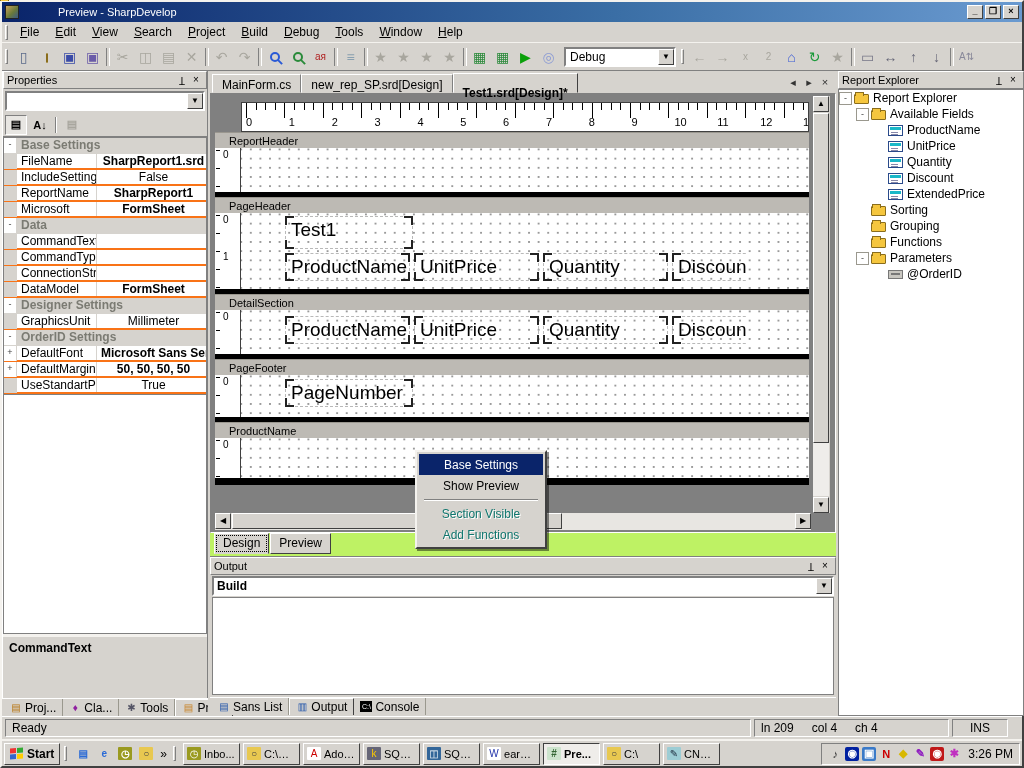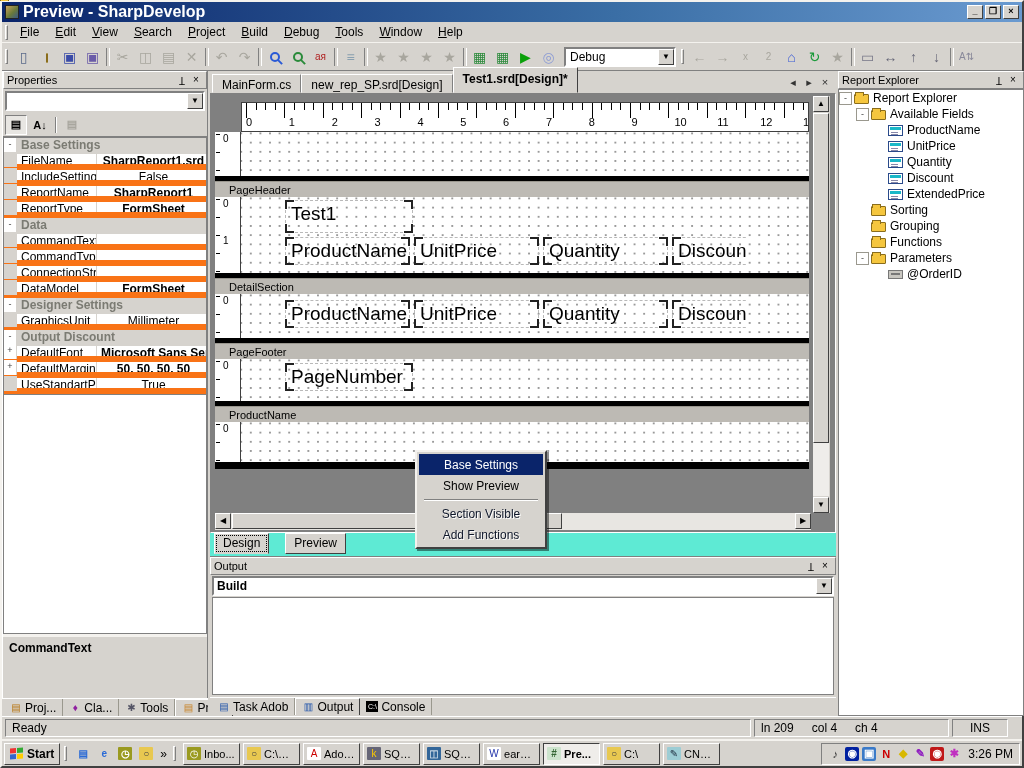--- a/index.html
+++ b/index.html
@@ -4,21 +4,21 @@
 <style>
   *{margin:0;padding:0;box-sizing:border-box;font-family:"Liberation Sans",sans-serif;}
   html,body{width:1024px;height:768px;overflow:hidden;}
   body{background:#3a6ea5;}
   #root{width:1024px;height:768px;display:flex;flex-direction:column;background:#d6d3ce;border:2px solid;border-color:#f4f2ee #404040 #404040 #f4f2ee;}
   
   .raised{border:1px solid;border-color:#fff #404040 #404040 #fff;}
   
   .titlebar{height:20px;background:linear-gradient(90deg,#0a246a 0%,#3a6ea5 60%,#6a9ad0 100%);display:flex;align-items:center;padding:0 3px;flex:0 0 auto;}
   .app-icon{width:14px;height:14px;background:linear-gradient(135deg,#caa05a,#6a7a3a 55%,#3a5a8a);border:1px solid #222;margin-right:4px;flex:0 0 auto;}
-  .title-text{color:#fff;font-size:16px;font-weight:bold;flex:1;white-space:nowrap;}
+  .title-text{color:#fff;font-size:11px;font-weight:normal;flex:1;white-space:nowrap;margin-left:35px;}
   .winbtn{width:16px;height:14px;background:#d6d3ce;font-size:9px;line-height:11px;text-align:center;margin-left:2px;color:#000;font-weight:bold;}
   
   .menubar{height:21px;display:flex;align-items:center;padding-left:2px;flex:0 0 auto;border-bottom:1px solid #f4f2ee;}
   .grip{width:3px;height:15px;border:1px solid;border-color:#fff #808080 #808080 #fff;margin:0 4px 0 1px;flex:0 0 auto;}
   .menu-item{font-size:12px;padding:2px 8px;color:#000;}
   
   .toolbar{height:28px;display:flex;align-items:center;padding:1px 2px;flex:0 0 auto;border-bottom:1px solid #808080;}
   .tbtn{width:23px;height:22px;display:flex;align-items:center;justify-content:center;font-size:14px;background:transparent;border:1px solid transparent;color:#444;flex:0 0 auto;}
   .tbtn.disabled{color:#a8a69e;}
   .tbtn.sep{width:7px;}
@@ -43,36 +43,36 @@
   .proppanel{flex:1;display:flex;flex-direction:column;background:#d6d3ce;border-left:1px solid #fff;border-right:1px solid #808080;min-height:0;}
   .propcombo{margin:2px;height:20px;background:#fff;border:2px solid;border-color:#808080 #fff #fff #808080;display:flex;}
   .propcombo .cv{flex:1;}
   .propcombo .ca{width:16px;background:#d6d3ce;border:1px solid;border-color:#fff #404040 #404040 #fff;font-size:8px;text-align:center;line-height:14px;}
   .ptools{height:24px;display:flex;align-items:center;gap:2px;padding:1px 2px;border-bottom:1px solid #808080;}
   .ptoolbtn{width:22px;height:20px;display:flex;align-items:center;justify-content:center;font-size:11px;font-weight:bold;}
   .ptoolbtn.pressed{border:1px solid;border-color:#808080 #fff #fff #808080;background:#e8e6e2;}
   .ptoolbtn.disabled{color:#a8a69e;}
   .ptsep{width:2px;height:16px;border-left:1px solid #808080;border-right:1px solid #fff;margin:0 2px;}
   .pgrid{background:#fff;border:1px solid #808080;overflow:hidden;flex:0 0 auto;}
-  .prow{display:flex;height:16px;font-size:12px;align-items:center;border-bottom:6px solid #f97316;}
+  .prow{display:flex;height:16px;font-size:12px;align-items:center;border-bottom:2px solid #f97316;}
   .pbox{width:13px;height:15px;flex:0 0 auto;font-size:9px;line-height:13px;text-align:center;background:#d6d3ce;}
   .pbox:not(:empty){background:#fff;border-right:1px solid #d6d3ce;color:#444;}
   .plabel{width:80px;flex:0 0 auto;padding-left:4px;border-right:1px solid #d6d3ce;white-space:nowrap;overflow:hidden;height:100%;line-height:15px;}
   .pvalue{flex:1;padding-left:4px;white-space:nowrap;overflow:hidden;height:100%;line-height:15px;text-align:center;}
   .prow.category{background:#d6d3ce;border-bottom:1px solid #d6d3ce;}
   .prow.category .plabel{font-weight:bold;color:#7b7b73;border-right:none;width:auto;}
   .prow.bold .pvalue{font-weight:bold;}
   .prow.grayed .pvalue{color:#9a988e;}
   .pfill{flex:1;background:#fff;border:1px solid #808080;border-top:none;}
   .pdesc{height:64px;background:#d6d3ce;border-top:3px solid;border-top-color:#f4f2ee;padding:4px 6px;flex:0 0 auto;}
   .pdesc .dt{font-size:12px;font-weight:bold;}
   
   .doctabs{height:22px;display:flex;align-items:flex-end;padding-left:2px;flex:0 0 auto;}
   .dtab{font-size:12px;padding:3px 9px 2px 9px;border:1px solid;border-color:#fff #808080 transparent #fff;background:#d6d3ce;height:19px;white-space:nowrap;}
-  .dtab.active{font-weight:bold;height:26px;padding-top:4px;border-color:#fff #404040 transparent #fff;position:relative;z-index:2;}
+  .dtab.active{font-weight:bold;height:20px;padding-top:12px;border-color:#fff #404040 transparent #fff;position:relative;z-index:2;}
   .dtnav{margin-left:auto;display:flex;gap:2px;padding:0 4px 4px 0;}
   .dtnav span{font-size:11px;color:#333;width:14px;text-align:center;}
   
   .designer{height:440px;background:#808080;position:relative;border:1px solid;border-color:#808080 #fff #fff #808080;flex:0 0 auto;overflow:hidden;}
   .page{position:absolute;left:4px;top:8px;width:594px;}
   .hruler-row{display:flex;height:30px;}
   .hr-corner{width:26px;flex:0 0 auto;}
   .hruler{flex:1;background:#fff;border:1px solid #404040;position:relative;
     background-image:
       repeating-linear-gradient(90deg,#000 0 1px,transparent 1px 9.6px),
@@ -106,21 +106,21 @@
   .ritem.single{left:44px;top:4px;width:128px;}
   .ritem.titleitem{left:44px;top:3px;width:128px;height:33px;}
   
   .vscroll{position:absolute;top:2px;right:5px;width:17px;height:417px;background:#d6d3ce;}
   .hscroll{position:absolute;left:4px;bottom:2px;width:596px;height:17px;background:#e8e6e2;}
   .sbtn{position:absolute;width:16px;height:16px;background:#d6d3ce;border:1px solid;border-color:#fff #404040 #404040 #fff;font-size:8px;text-align:center;line-height:14px;color:#000;}
   .vthumb{position:absolute;left:0;top:17px;width:16px;height:330px;background:#d6d3ce;border:1px solid;border-color:#fff #404040 #404040 #fff;}
   .vtrack{position:absolute;left:0;top:347px;width:16px;height:53px;background:#efedea;}
   .hthumb{position:absolute;top:0;left:17px;width:330px;height:16px;background:#d6d3ce;border:1px solid;border-color:#fff #404040 #404040 #fff;}
   
-  .viewtabs{height:24px;display:flex;align-items:flex-start;padding-left:4px;gap:16px;background:#5eead4;border-bottom:1px solid #808080;flex:0 0 auto;text-align:center;}
+  .viewtabs{height:24px;display:flex;align-items:flex-start;padding-left:4px;gap:1px;background:#bef264;border-bottom:1px solid #808080;flex:0 0 auto;text-align:center;}
   .vtab{font-size:12px;padding:2px 8px 3px;border:1px solid;border-color:#fff #404040 #404040 #fff;background:#d6d3ce;}
   .vtab.active{outline:1px dotted #000;outline-offset:-3px;font-weight:normal;border-bottom-color:#d6d3ce;}
   
   .outpanel{height:140px;display:flex;flex-direction:column;flex:0 0 auto;background:#d6d3ce;}
   .outcombo{margin:1px 2px;height:20px;background:#fff;border:2px solid;border-color:#808080 #fff #fff #808080;display:flex;align-items:center;}
   .outcombo .cv{flex:1;font-size:12px;font-weight:bold;padding-left:3px;}
   .outcombo .ca{width:16px;height:16px;background:#d6d3ce;border:1px solid;border-color:#fff #404040 #404040 #fff;font-size:8px;text-align:center;line-height:14px;}
   .outbody{flex:1;background:#fff;border:1px solid #808080;margin:0 2px 2px;}
   
   .bottomtabs{height:18px;display:flex;align-items:center;flex:0 0 auto;border-top:1px solid #fff;background:#d6d3ce;padding-left:2px;}
@@ -160,21 +160,21 @@
   .task.active{border-color:#404040 #fff #fff #404040;background:#efedea;font-weight:bold;}
   .ticon16{width:14px;height:13px;display:inline-flex;align-items:center;justify-content:center;font-size:10px;line-height:12px;flex:0 0 auto;border-radius:1px;}
   .task .tlabel{overflow:hidden;text-overflow:ellipsis;}
   .tray{margin-left:auto;height:22px;display:flex;align-items:center;gap:3px;padding:0 6px;border:1px solid;border-color:#808080 #fff #fff #808080;flex:0 0 auto;}
   .trayicon{width:14px;height:14px;display:inline-flex;align-items:center;justify-content:center;font-size:11px;font-weight:bold;border-radius:2px;}
   .clock{font-size:12px;padding-left:4px;}
   
   .ctxmenu{position:absolute;left:415px;top:450px;width:132px;background:#d6d3ce;border:2px solid;border-color:#f4f2ee #404040 #404040 #f4f2ee;box-shadow:2px 2px 0 rgba(0,0,0,0.45);padding:2px;z-index:50;}
   .cmi{height:21px;font-size:12px;display:flex;align-items:center;justify-content:center;color:#000;}
   .cmi.highlighted{background:#0a246a;color:#fff;}
-  .cmi.disabled{color:#0f172a;text-shadow:1px 1px 0 #fff;}
+  .cmi.disabled{color:#0f766e;text-shadow:1px 1px 0 #fff;}
   .cmi.sep{height:7px;}
   .cmi.sep::before{content:"";width:92%;border-top:1px solid #808080;border-bottom:1px solid #fff;}
 </style>
 </head>
 <body>
 
 <div id="root">
 
   <div class="titlebar">
     <span class="app-icon"></span>
@@ -418,21 +418,21 @@
             </div>
 
             <div class="prow bold">
               <span class="pbox"></span>
               <span class="plabel">ReportName</span>
               <span class="pvalue">SharpReport1</span>
             </div>
 
             <div class="prow bold">
               <span class="pbox"></span>
-              <span class="plabel">ReportType</span>
+              <span class="plabel">Microsoft</span>
               <span class="pvalue">FormSheet</span>
             </div>
 
             <div class="prow category">
               <span class="pbox">-</span>
               <span class="plabel">Data</span>
 
             </div>
 
             <div class="prow">
@@ -466,21 +466,21 @@
             </div>
 
             <div class="prow">
               <span class="pbox"></span>
               <span class="plabel">GraphicsUnit</span>
               <span class="pvalue">Millimeter</span>
             </div>
 
             <div class="prow category">
               <span class="pbox">-</span>
-              <span class="plabel">Output Discount</span>
+              <span class="plabel">OrderID Settings</span>
 
             </div>
 
             <div class="prow bold">
               <span class="pbox">+</span>
               <span class="plabel">DefaultFont</span>
               <span class="pvalue">Microsoft Sans Ser</span>
             </div>
 
             <div class="prow bold">
@@ -577,20 +577,21 @@
               
                 <span class="hr-num">12</span>
               
                 <span class="hr-num">13</span>
               
                 
               
             </div>
           </div>
 
+          <div class="secbar">ReportHeader</div>
           <div class="secbody" style="height:44px">
             <div class="vruler">
               <span class="vmark">0</span>
             </div>
             <div class="seccontent"></div>
           </div>
           <div class="splitbar"></div>
 
           <div class="secbar">PageHeader</div>
           <div class="secbody" style="height:76px">
@@ -688,21 +689,21 @@
           <span class="cv">Build</span>
           <span class="ca">▼</span>
         </div>
         <div class="outbody"></div>
       </div>
 
       <div class="bottomtabs">
 
           <span class="btab">
             <span class="tabicon" style="color: rgb(34, 85, 170);">▤</span>
-            <span>Task Adob</span>
+            <span>Sans List</span>
           </span>
 
           <span class="btab active">
             <span class="tabicon" style="color: rgb(34, 85, 170);">▥</span>
             <span>Output</span>
           </span>
 
           <span class="btab">
             <span class="tabicon" style="color: rgb(255, 255, 255); background: rgb(0, 0, 0); font-size: 7px;">C:\</span>
             <span>Console</span>

